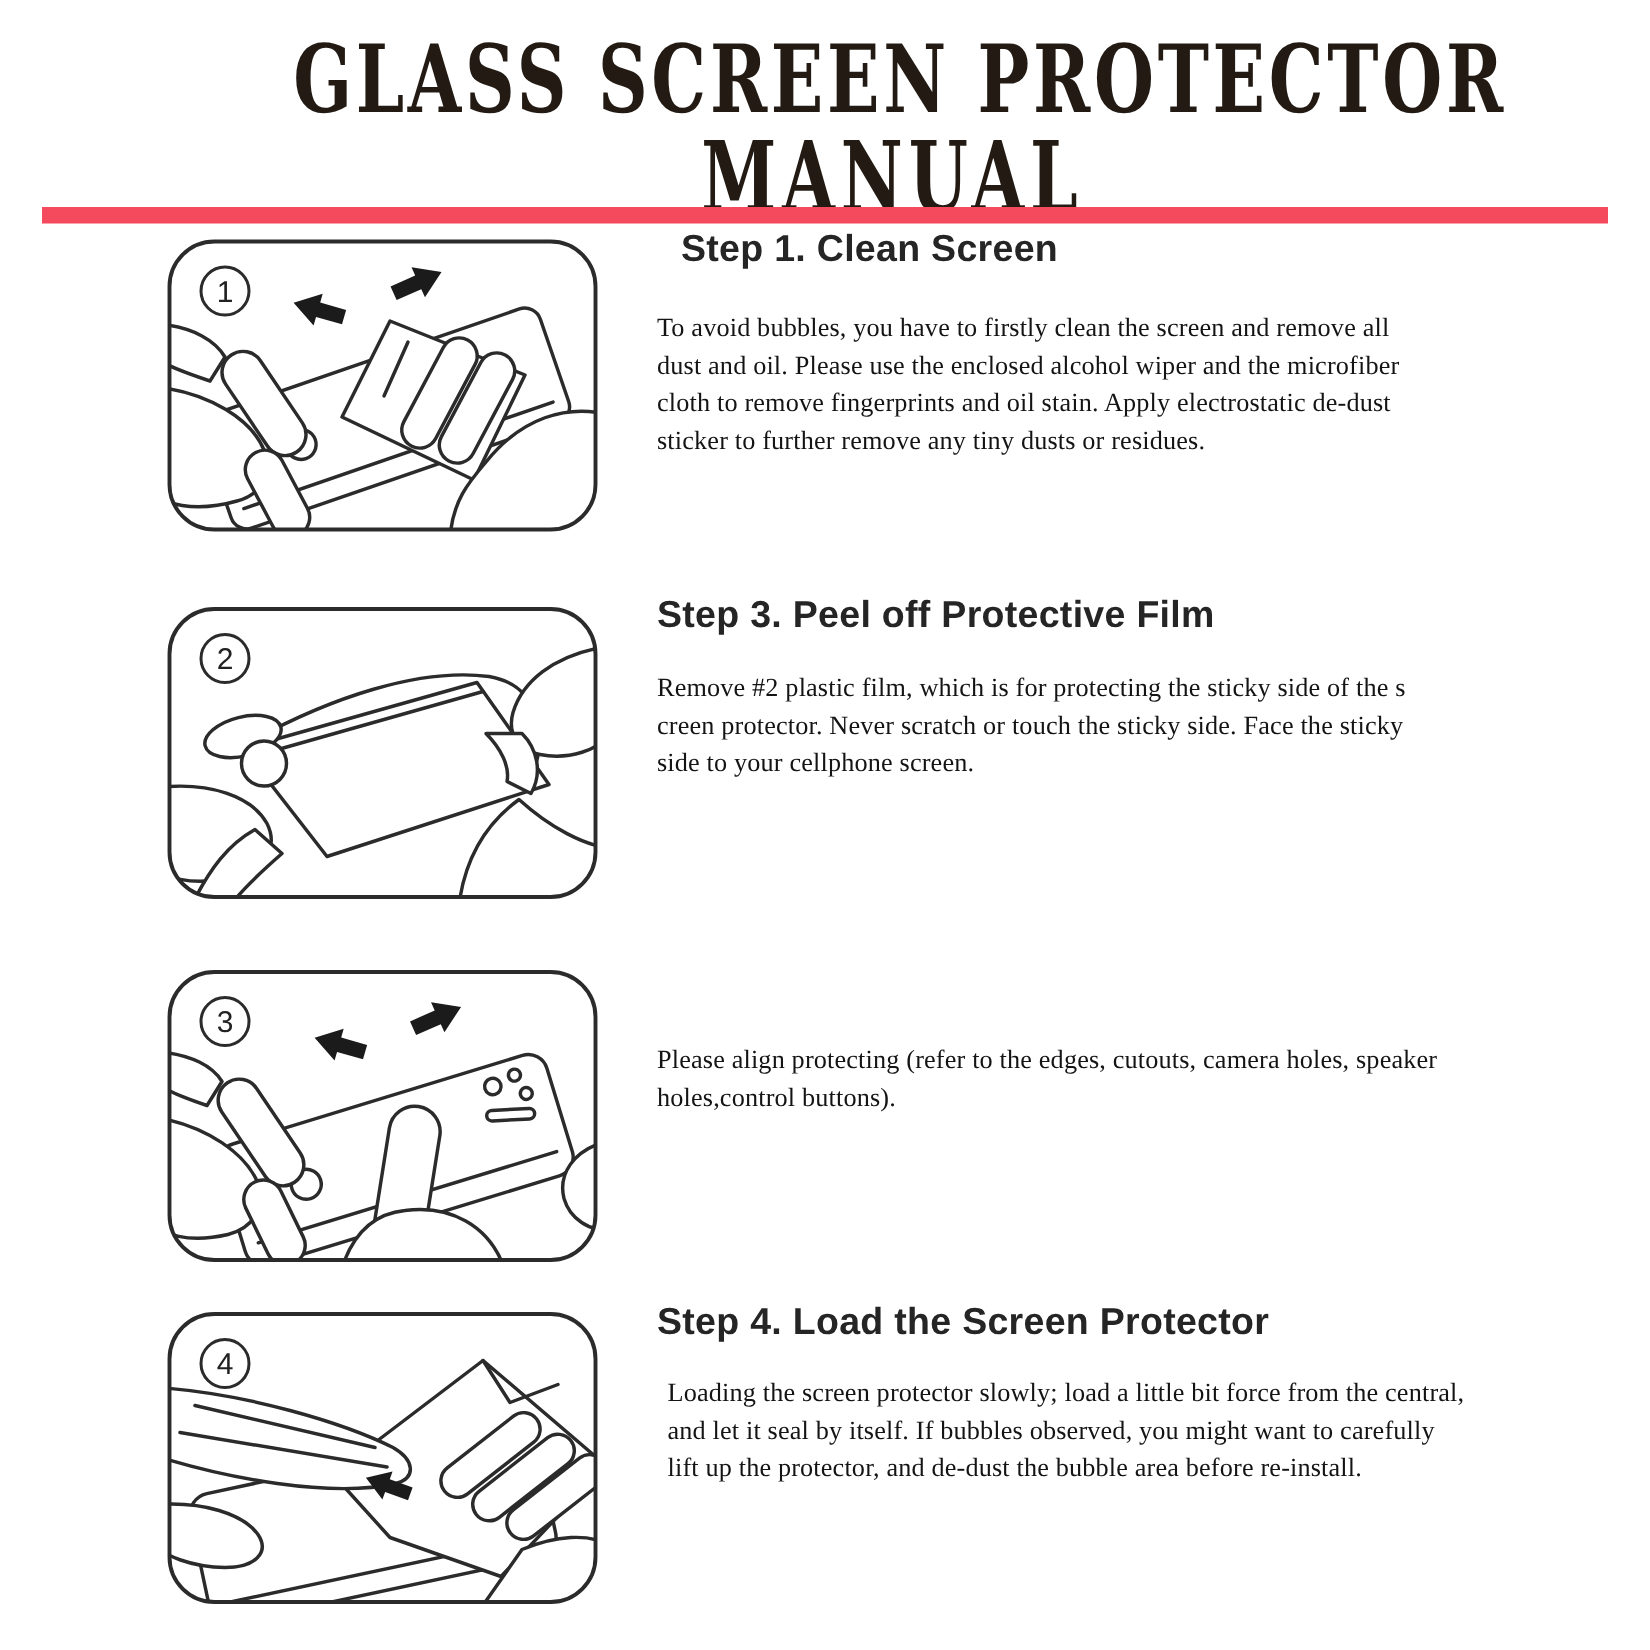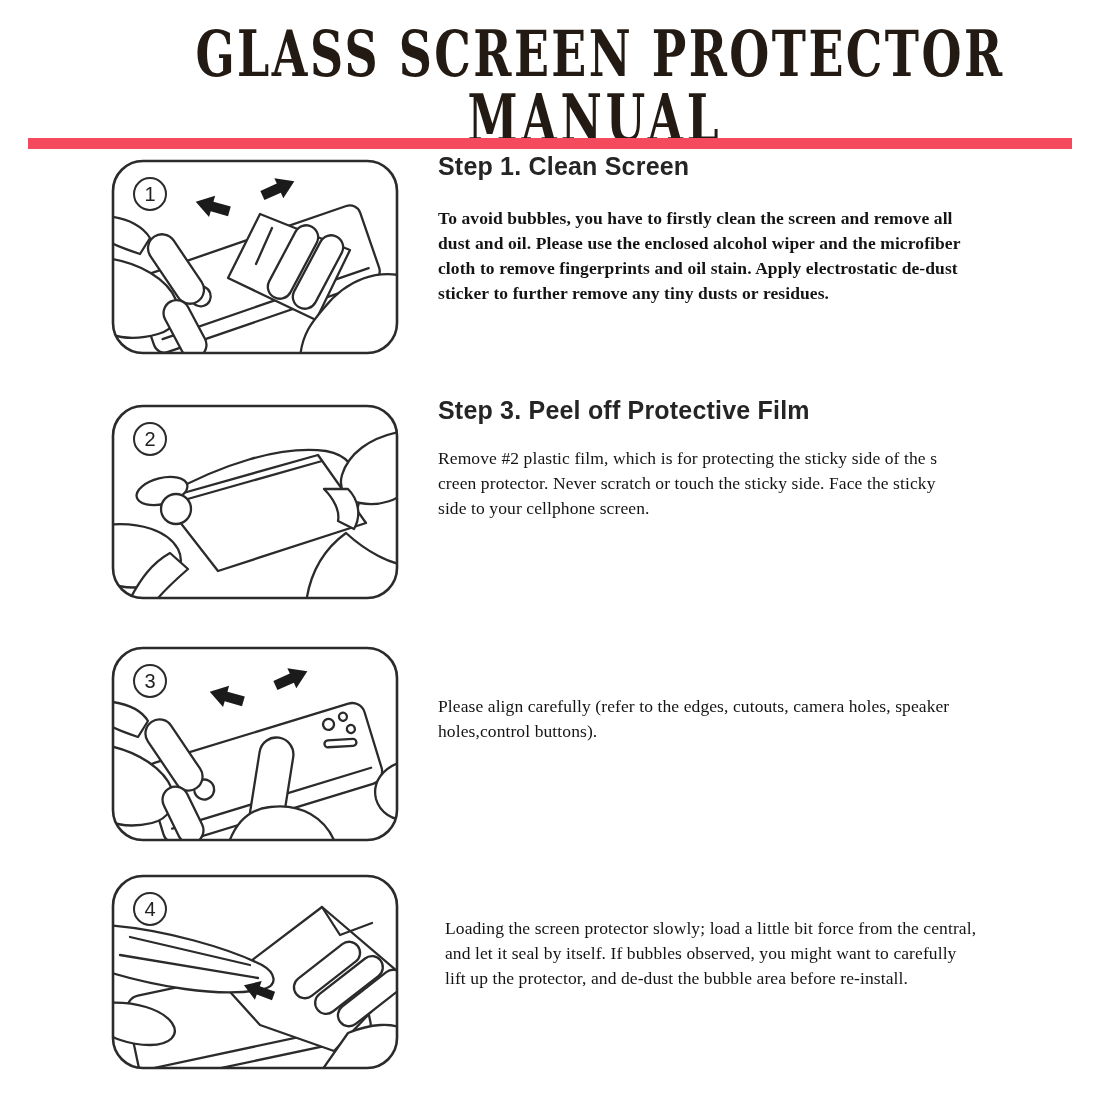--- a/index.html
+++ b/index.html
@@ -18,26 +18,26 @@
     transform:translateX(45px) scale(0.78,1.12);transform-origin:center top;}
   .divider{position:absolute;top:138px;left:28px;width:1044px;height:11px;background:#f5495d;}
 
   
   .figure{position:absolute;left:110px;width:290px;height:198px;}
   .fig-1{top:158px;} .fig-2{top:403px;} .fig-3{top:645px;} .fig-4{top:873px;}
 
   .step-heading{position:absolute;left:438px;margin:0;
     font-family:"Liberation Sans",sans-serif;font-weight:700;font-size:25px;line-height:1.35;
     color:#252525;letter-spacing:0.2px;}
-  .head-1{top:150px;} .head-2{top:394px;} .head-3{top:634px;} .head-4{top:865px;}
+  .head-1{top:150px;margin-left:16px;} .head-2{top:394px;} .head-3{top:634px;} .head-4{top:865px;}
 
   .step-body{position:absolute;left:438px;width:660px;margin:0;
     font-family:"Liberation Serif",serif;font-size:17.5px;line-height:25px;color:#141414;
     white-space:pre-line;letter-spacing:0.1px;}
-  .body-1{top:206px;font-weight:bold;} .body-2{top:446px;} .body-3{top:694px;} .body-4{top:916px;left:445px;}
+  .body-1{top:206px;} .body-2{top:446px;} .body-3{top:694px;} .body-4{top:916px;left:445px;}
 
   svg{display:block;}
   .ln{stroke:#2b2b2b;stroke-width:2.3;fill:none;stroke-linecap:round;stroke-linejoin:round;}
   .wh{fill:#ffffff;}
   .arrow{fill:#1b1b1b;stroke:none;}
   .frame{fill:none;stroke:#2b2b2b;stroke-width:2.6;}
   .badge-num{font-family:"Liberation Sans",sans-serif;font-size:20px;fill:#222;}
 </style>
 </head>
 <body>
@@ -206,20 +206,21 @@
   <p class="step-body body-1">To avoid bubbles, you have to firstly clean the screen and remove all
 dust and oil. Please use the enclosed alcohol wiper and the microfiber
 cloth to remove fingerprints and oil stain. Apply electrostatic de-dust
 sticker to further remove any tiny dusts or residues.</p>
 
   <h2 class="step-heading head-2">Step 3. Peel off Protective Film</h2>
   <p class="step-body body-2">Remove #2 plastic film, which is for protecting the sticky side of the s
 creen protector. Never scratch or touch the sticky side. Face the sticky
 side to your cellphone screen.</p>
 
-  <p class="step-body body-3">Please align carefully (refer to the edges, cutouts, camera holes, speaker
+  <p class="step-body body-3">Please align protecting (refer to the edges, cutouts, camera holes, speaker
 holes,control buttons).</p>
 
+  <h2 class="step-heading head-4">Step 4. Load the Screen Protector</h2>
   <p class="step-body body-4">Loading the screen protector slowly; load a little bit force from the central,
 and let it seal by itself. If bubbles observed, you might want to carefully
 lift up the protector, and de-dust the bubble area before re-install.</p>
 
 </div>
 
 </body></html>

